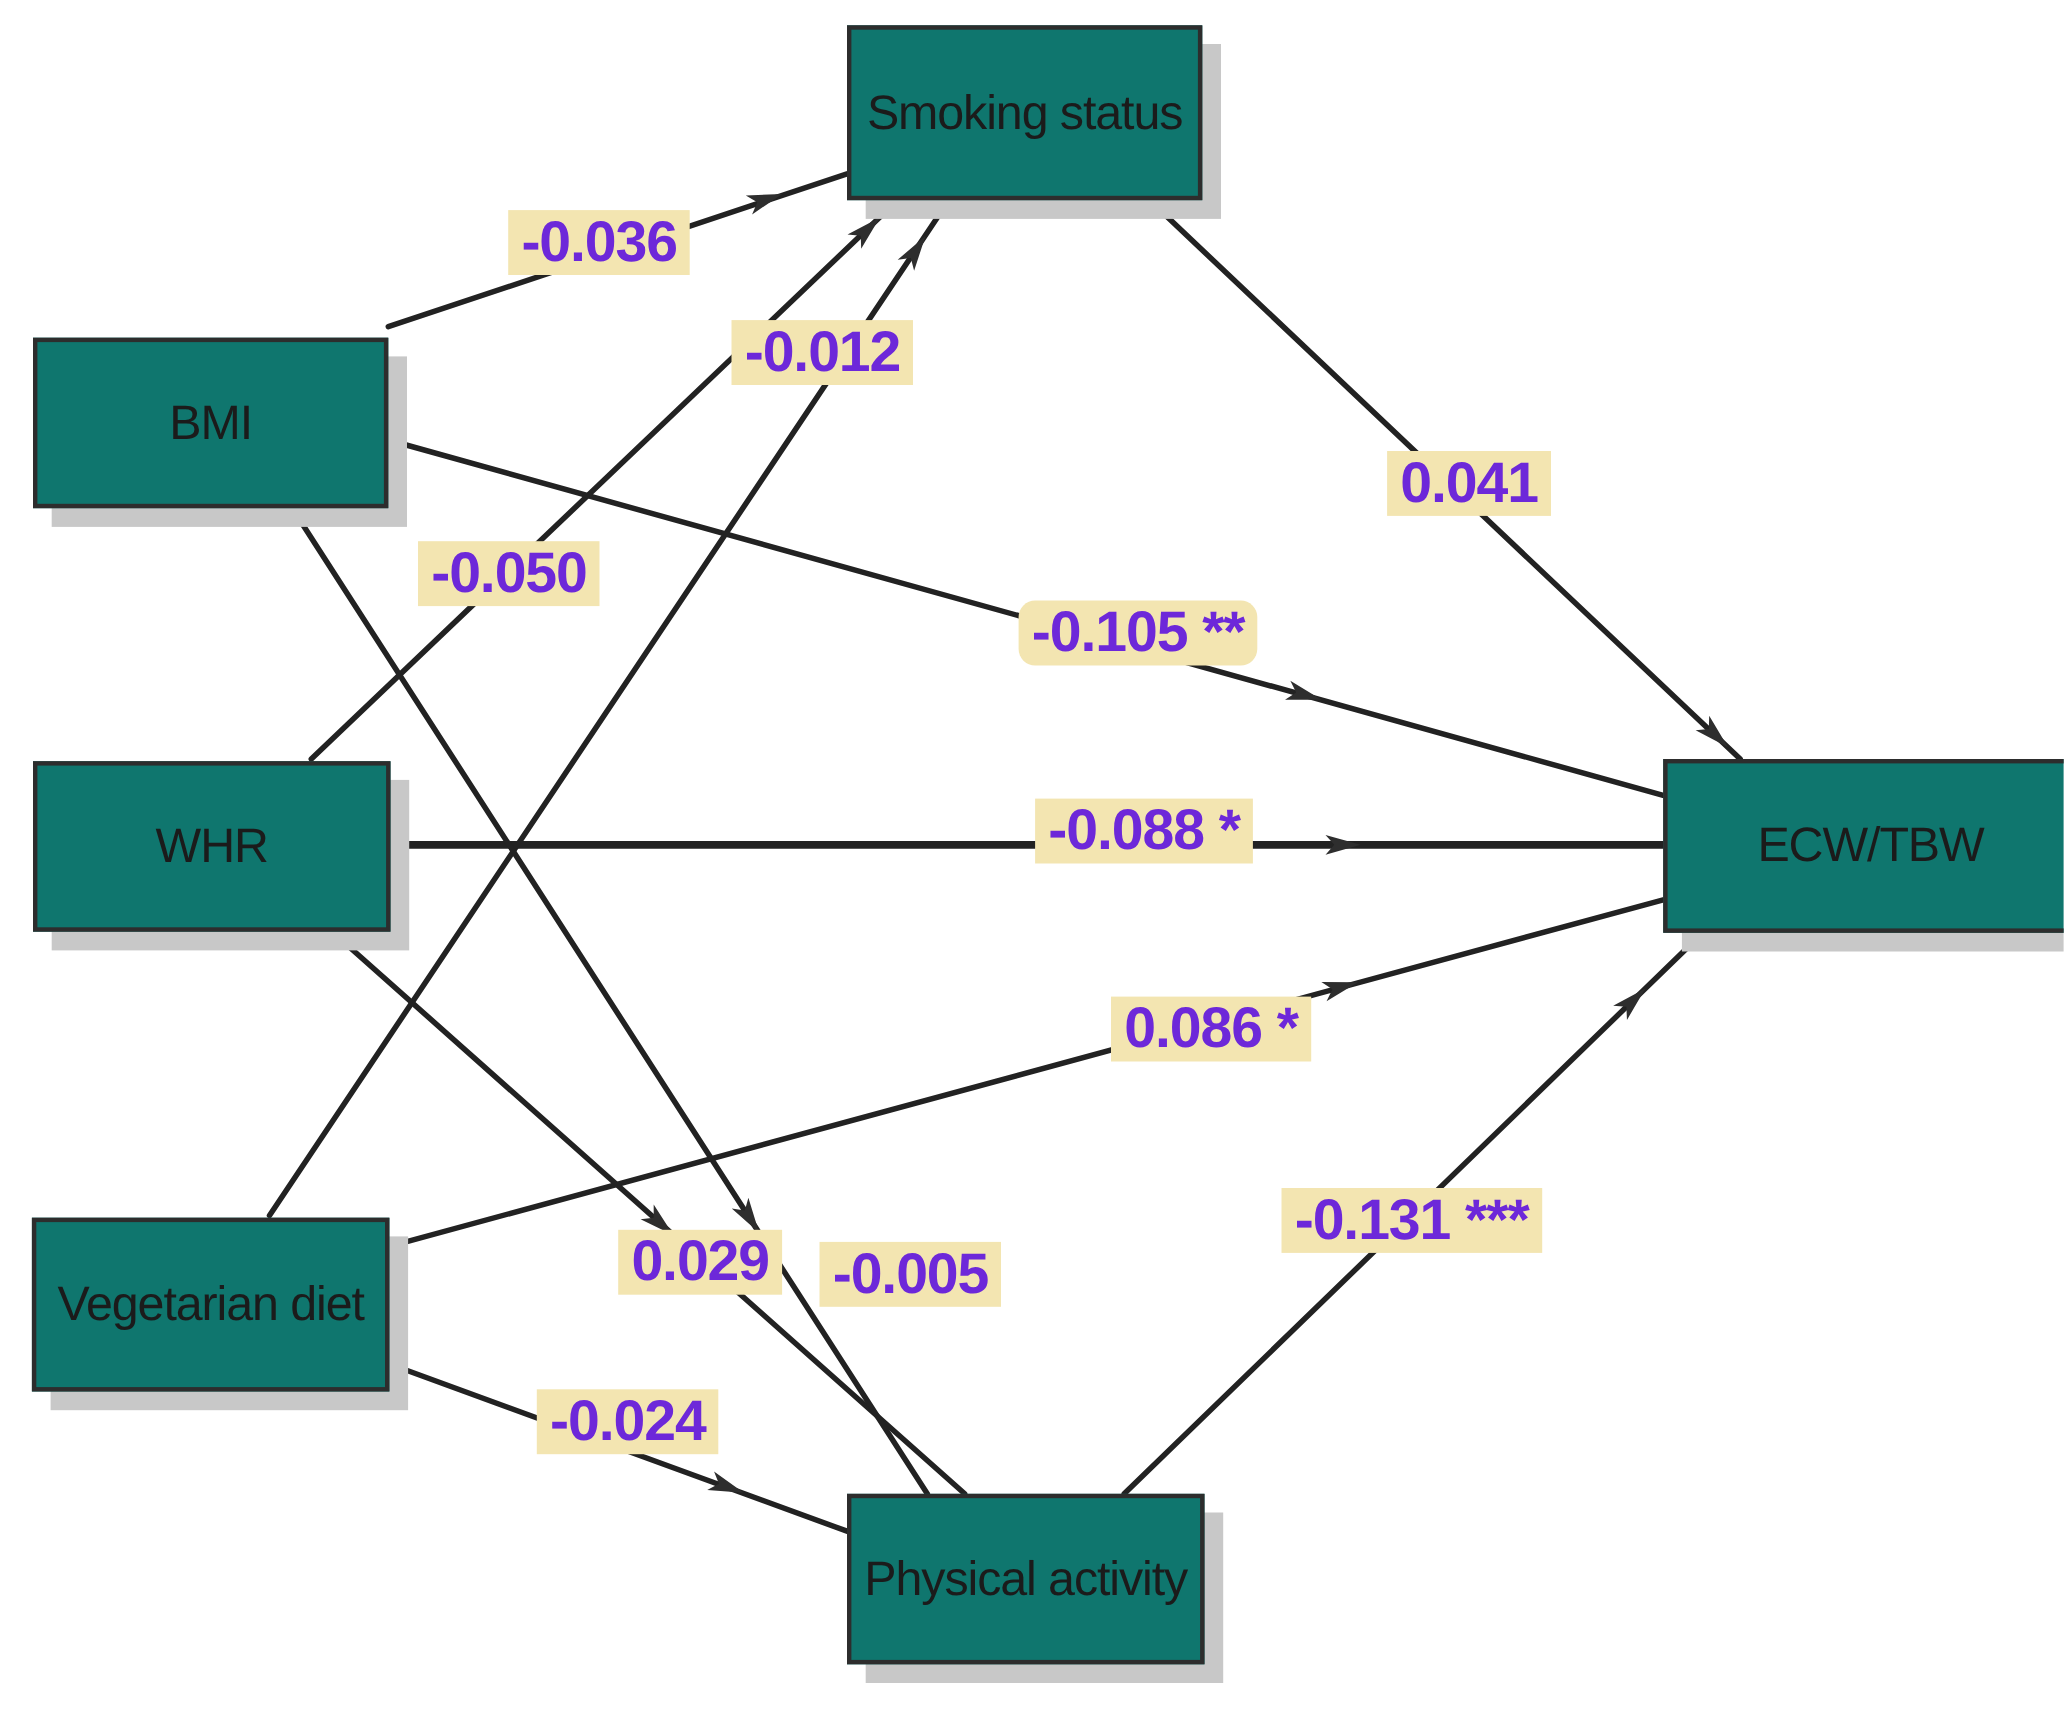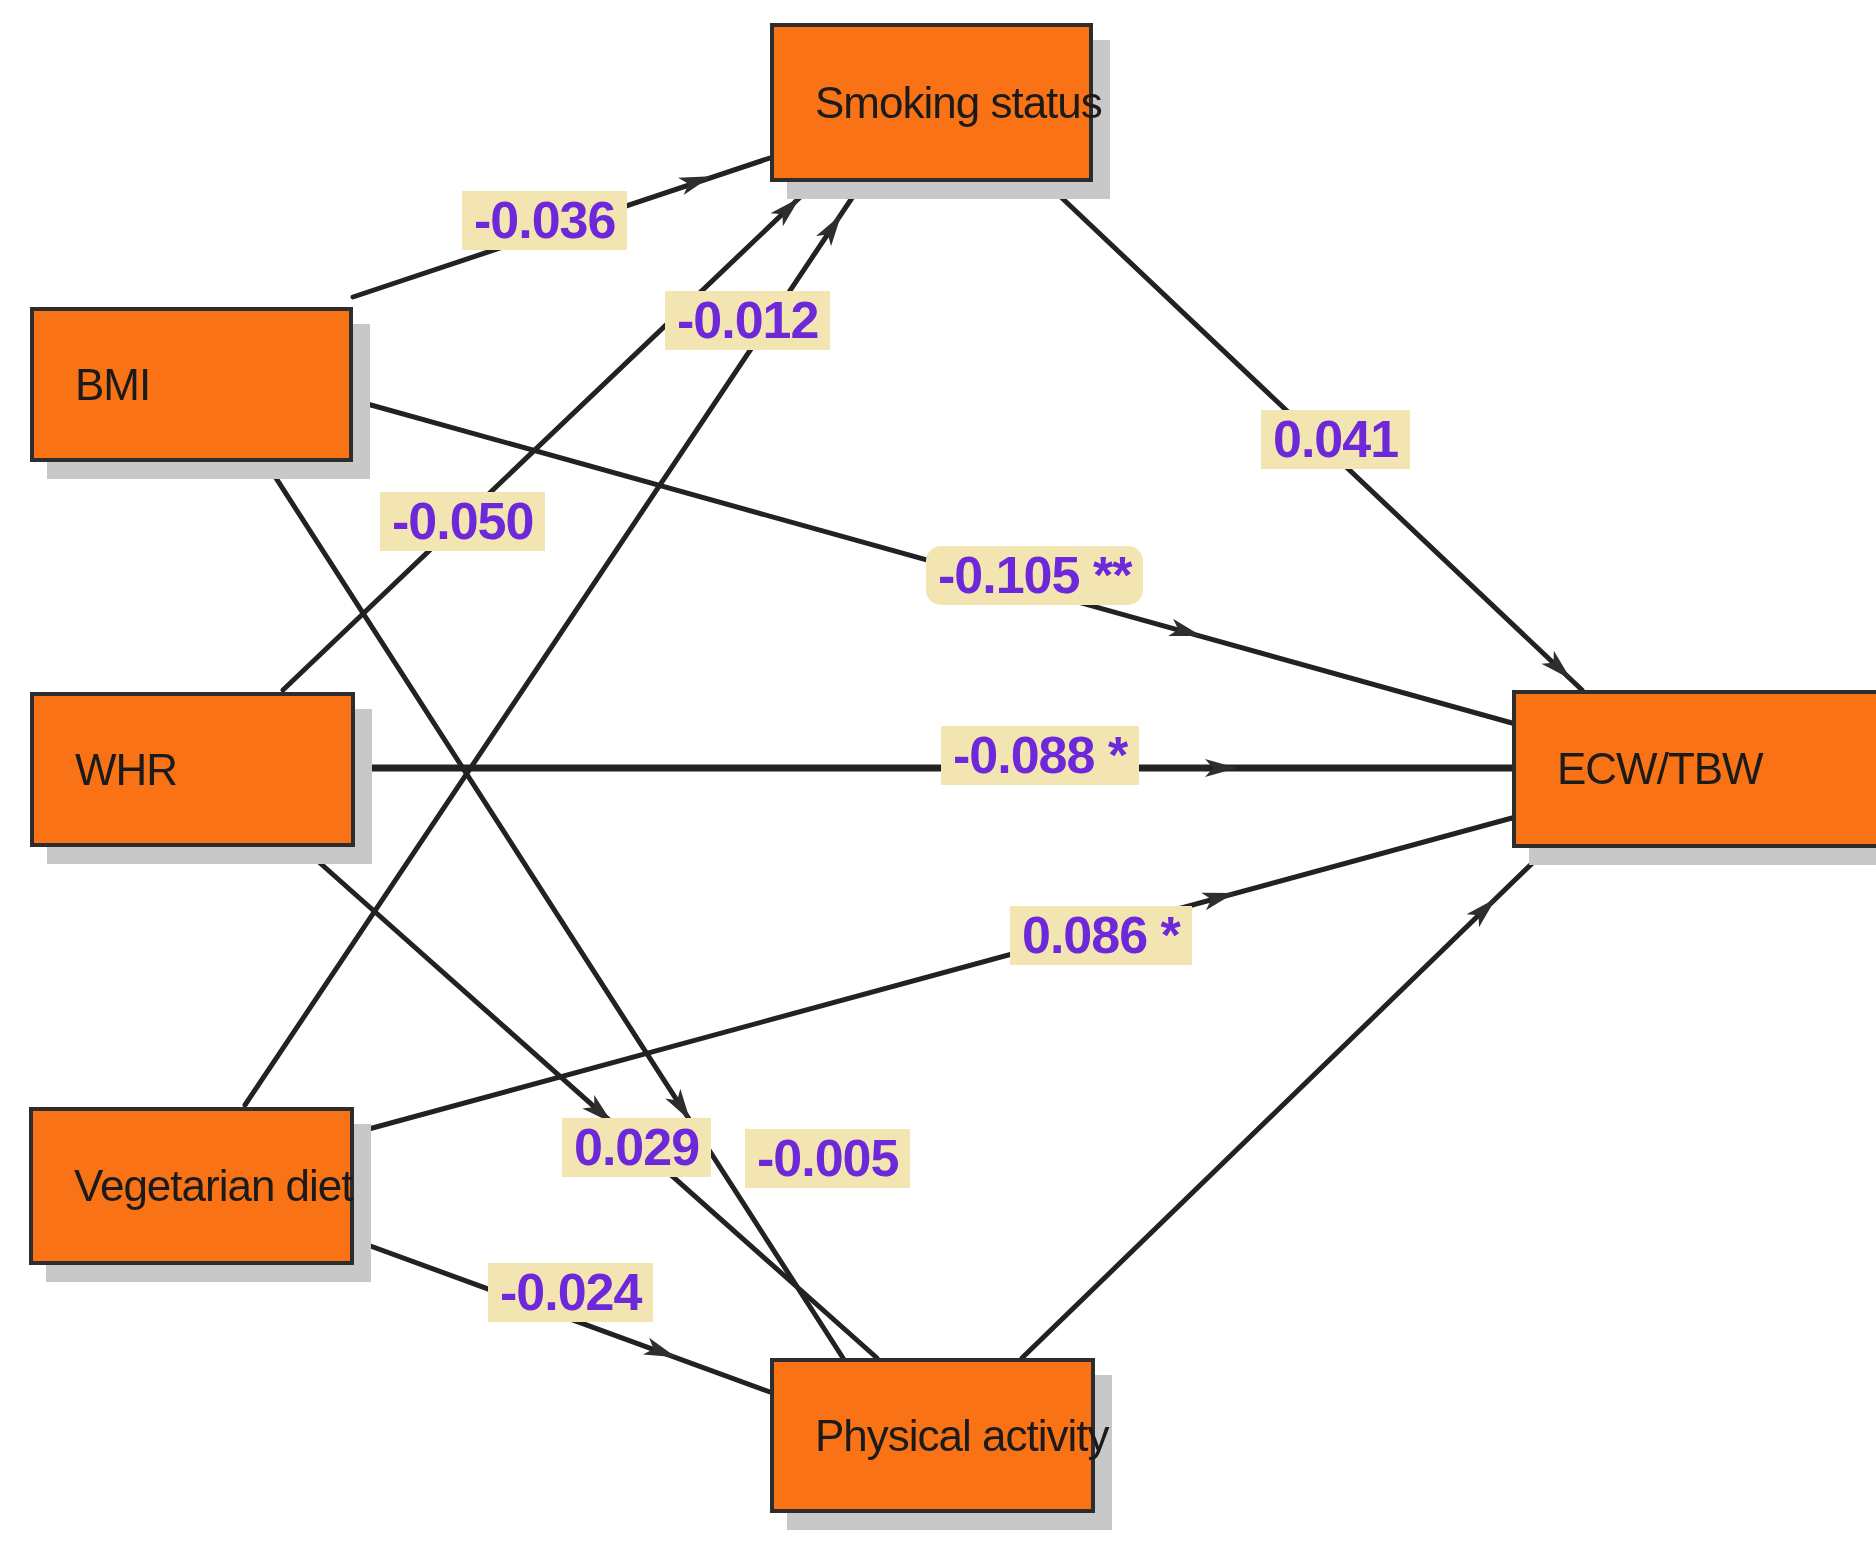--- a/index.html
+++ b/index.html
@@ -29,27 +29,27 @@
     stroke-linecap: round;
   }
   .edge-line.thick { stroke-width: 7; }
   .arrow-head {
     fill: #2e2e2e;
     stroke: none;
   }
   .node {
     position: absolute;
     box-sizing: border-box;
-    background: #f97316;
+    background: #0f766e;
     border: 4px solid #2d2d2d;
     box-shadow: 17px 17px 0 #c8c8c8;
     display: flex;
     align-items: center;
+    justify-content: center;
     z-index: 2;
-    padding-left: 41px;
   }
   .node-label {
     font-size: 44px;
     letter-spacing: -1px;
     color: #1b1b1b;
     white-space: nowrap;
   }
   .coef {
     position: absolute;
     background: #f3e5b1;
@@ -148,14 +148,15 @@
   <div class="coef" style="left:462px; top:191px;">-0.036</div>
   <div class="coef" style="left:380px; top:492px;">-0.050</div>
   <div class="coef" style="left:665px; top:291px;">-0.012</div>
   <div class="coef" style="left:1261px; top:410px;">0.041</div>
   <div class="coef" style="left:926px; top:546px;border-radius:15px;">-0.105 **</div>
   <div class="coef" style="left:941px; top:726px;">-0.088 *</div>
   <div class="coef" style="left:1010px; top:906px;">0.086 *</div>
   <div class="coef" style="left:562px; top:1118px;">0.029</div>
   <div class="coef" style="left:745px; top:1129px;">-0.005</div>
   <div class="coef" style="left:488px; top:1263px;">-0.024</div>
+  <div class="coef" style="left:1165px; top:1080px;">-0.131 ***</div>
 
 </div>
 
 </body></html>

